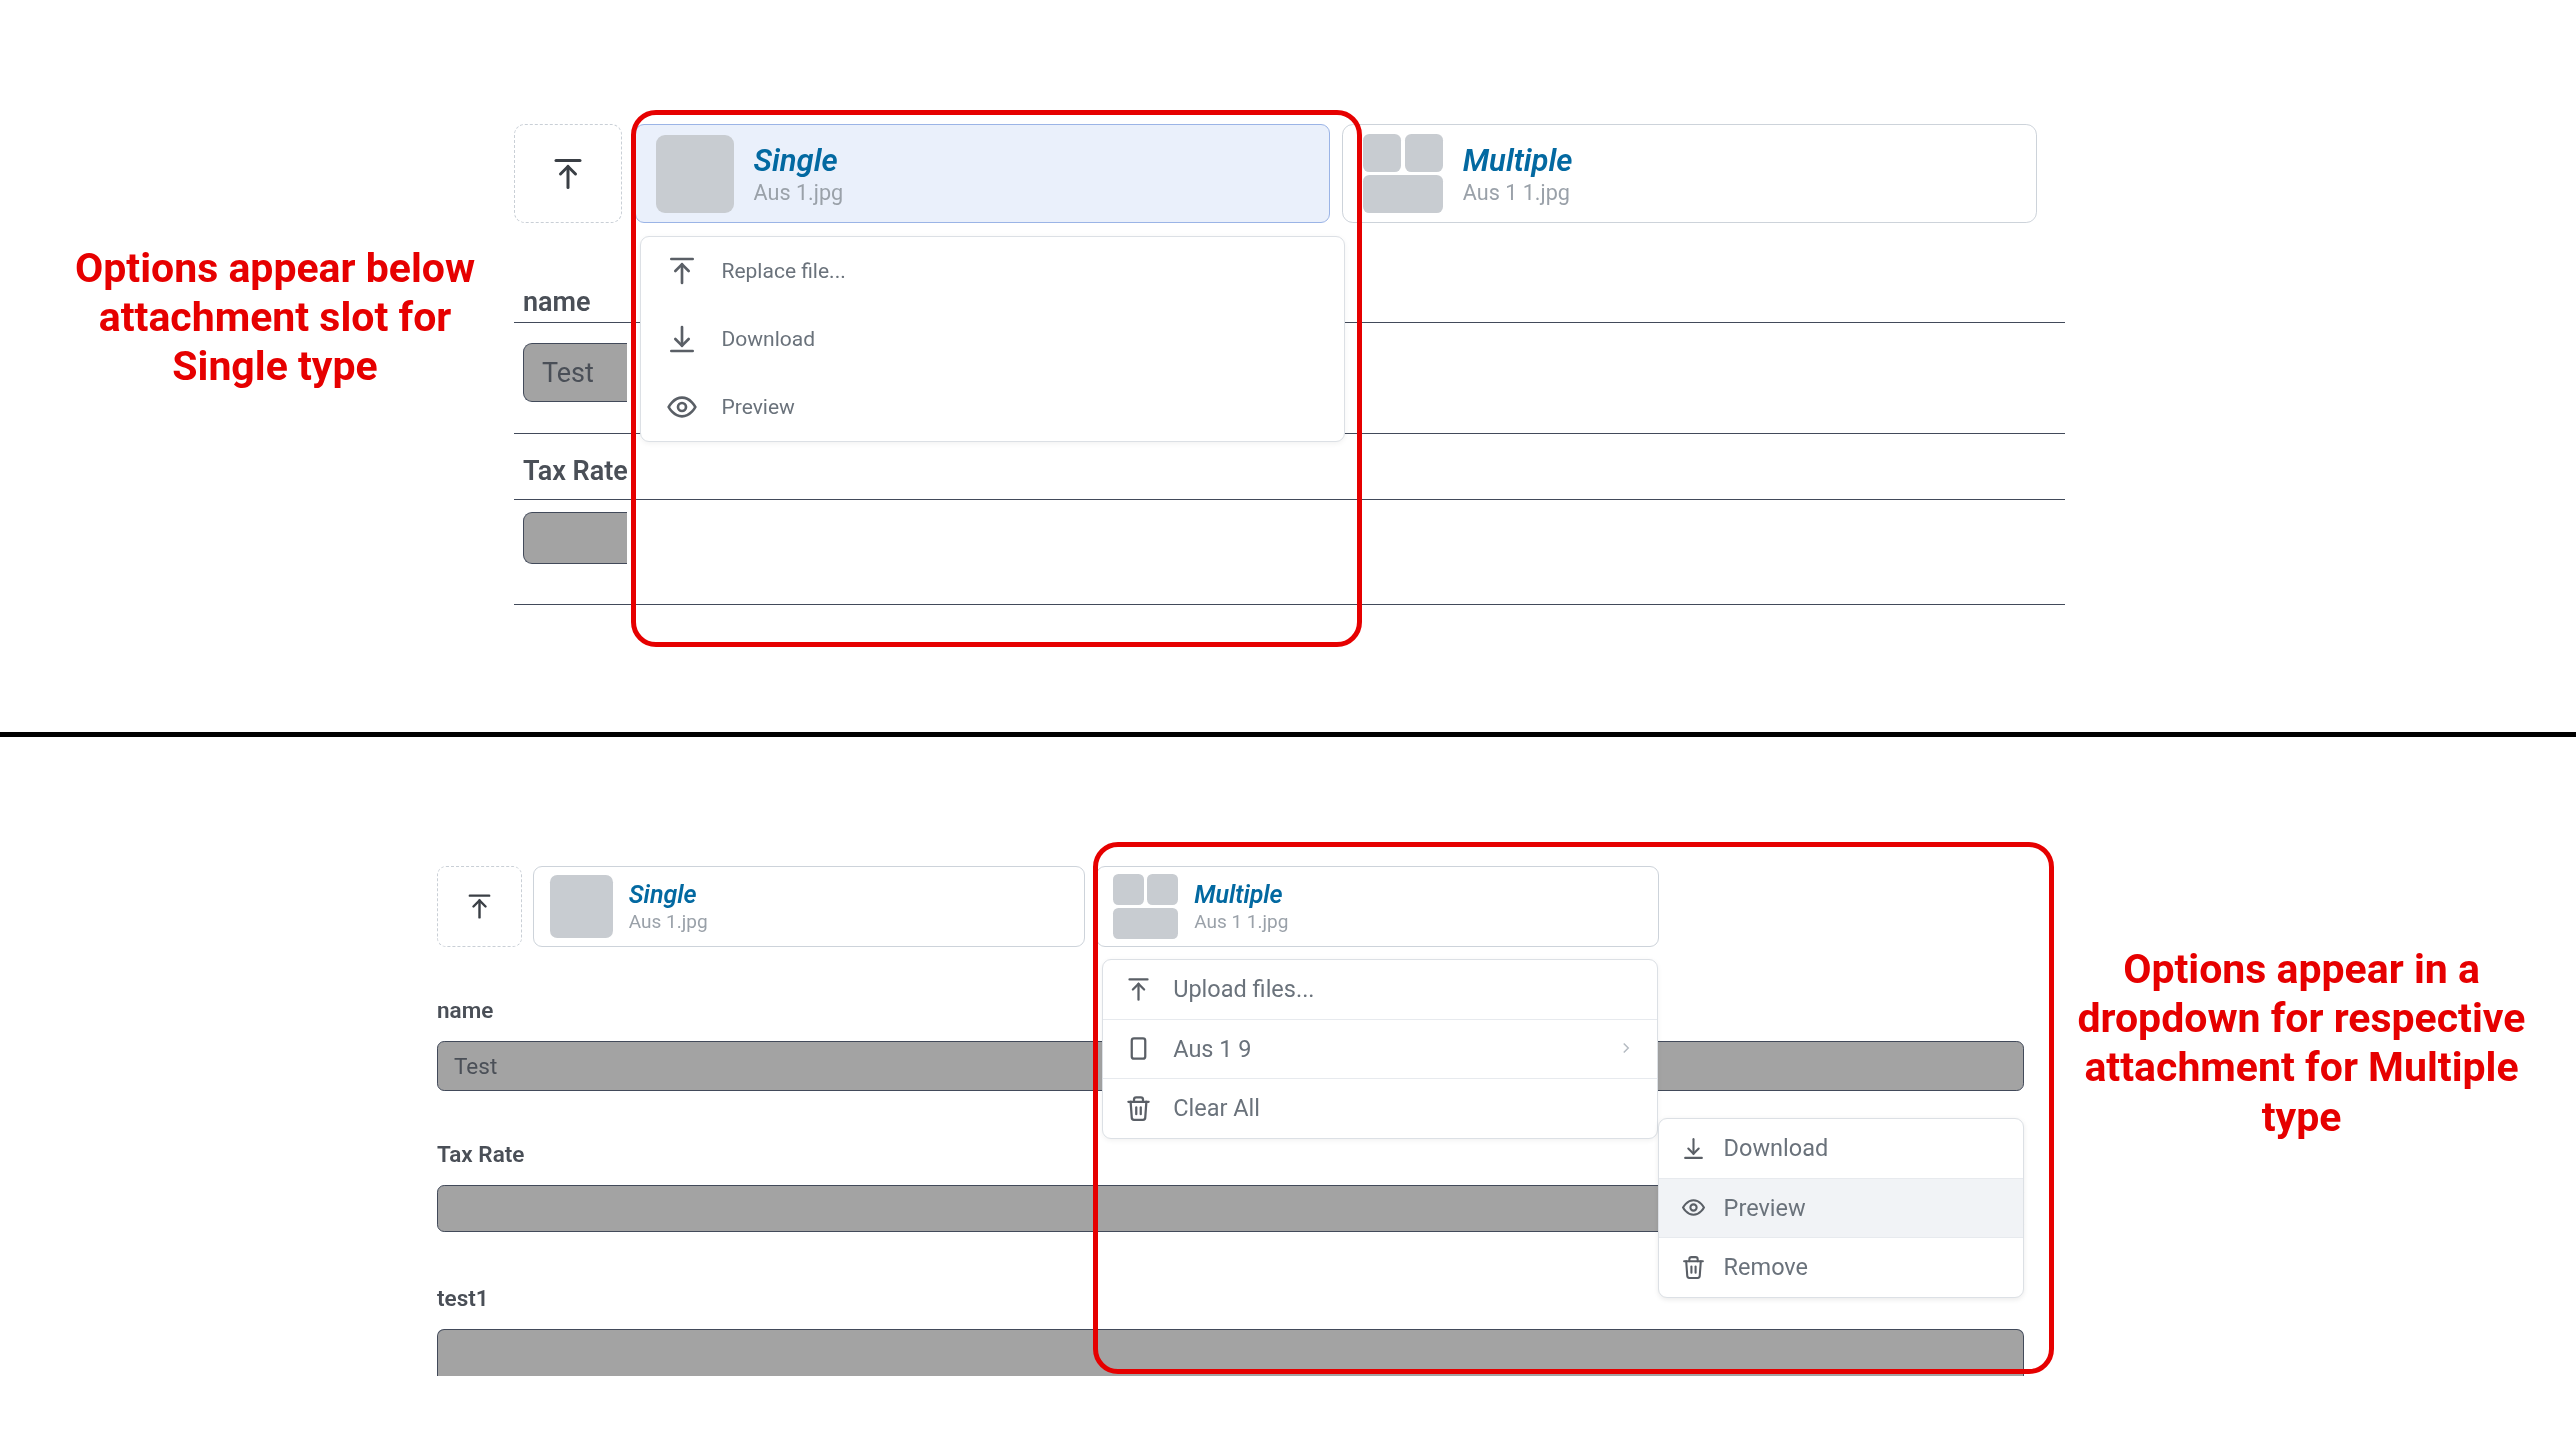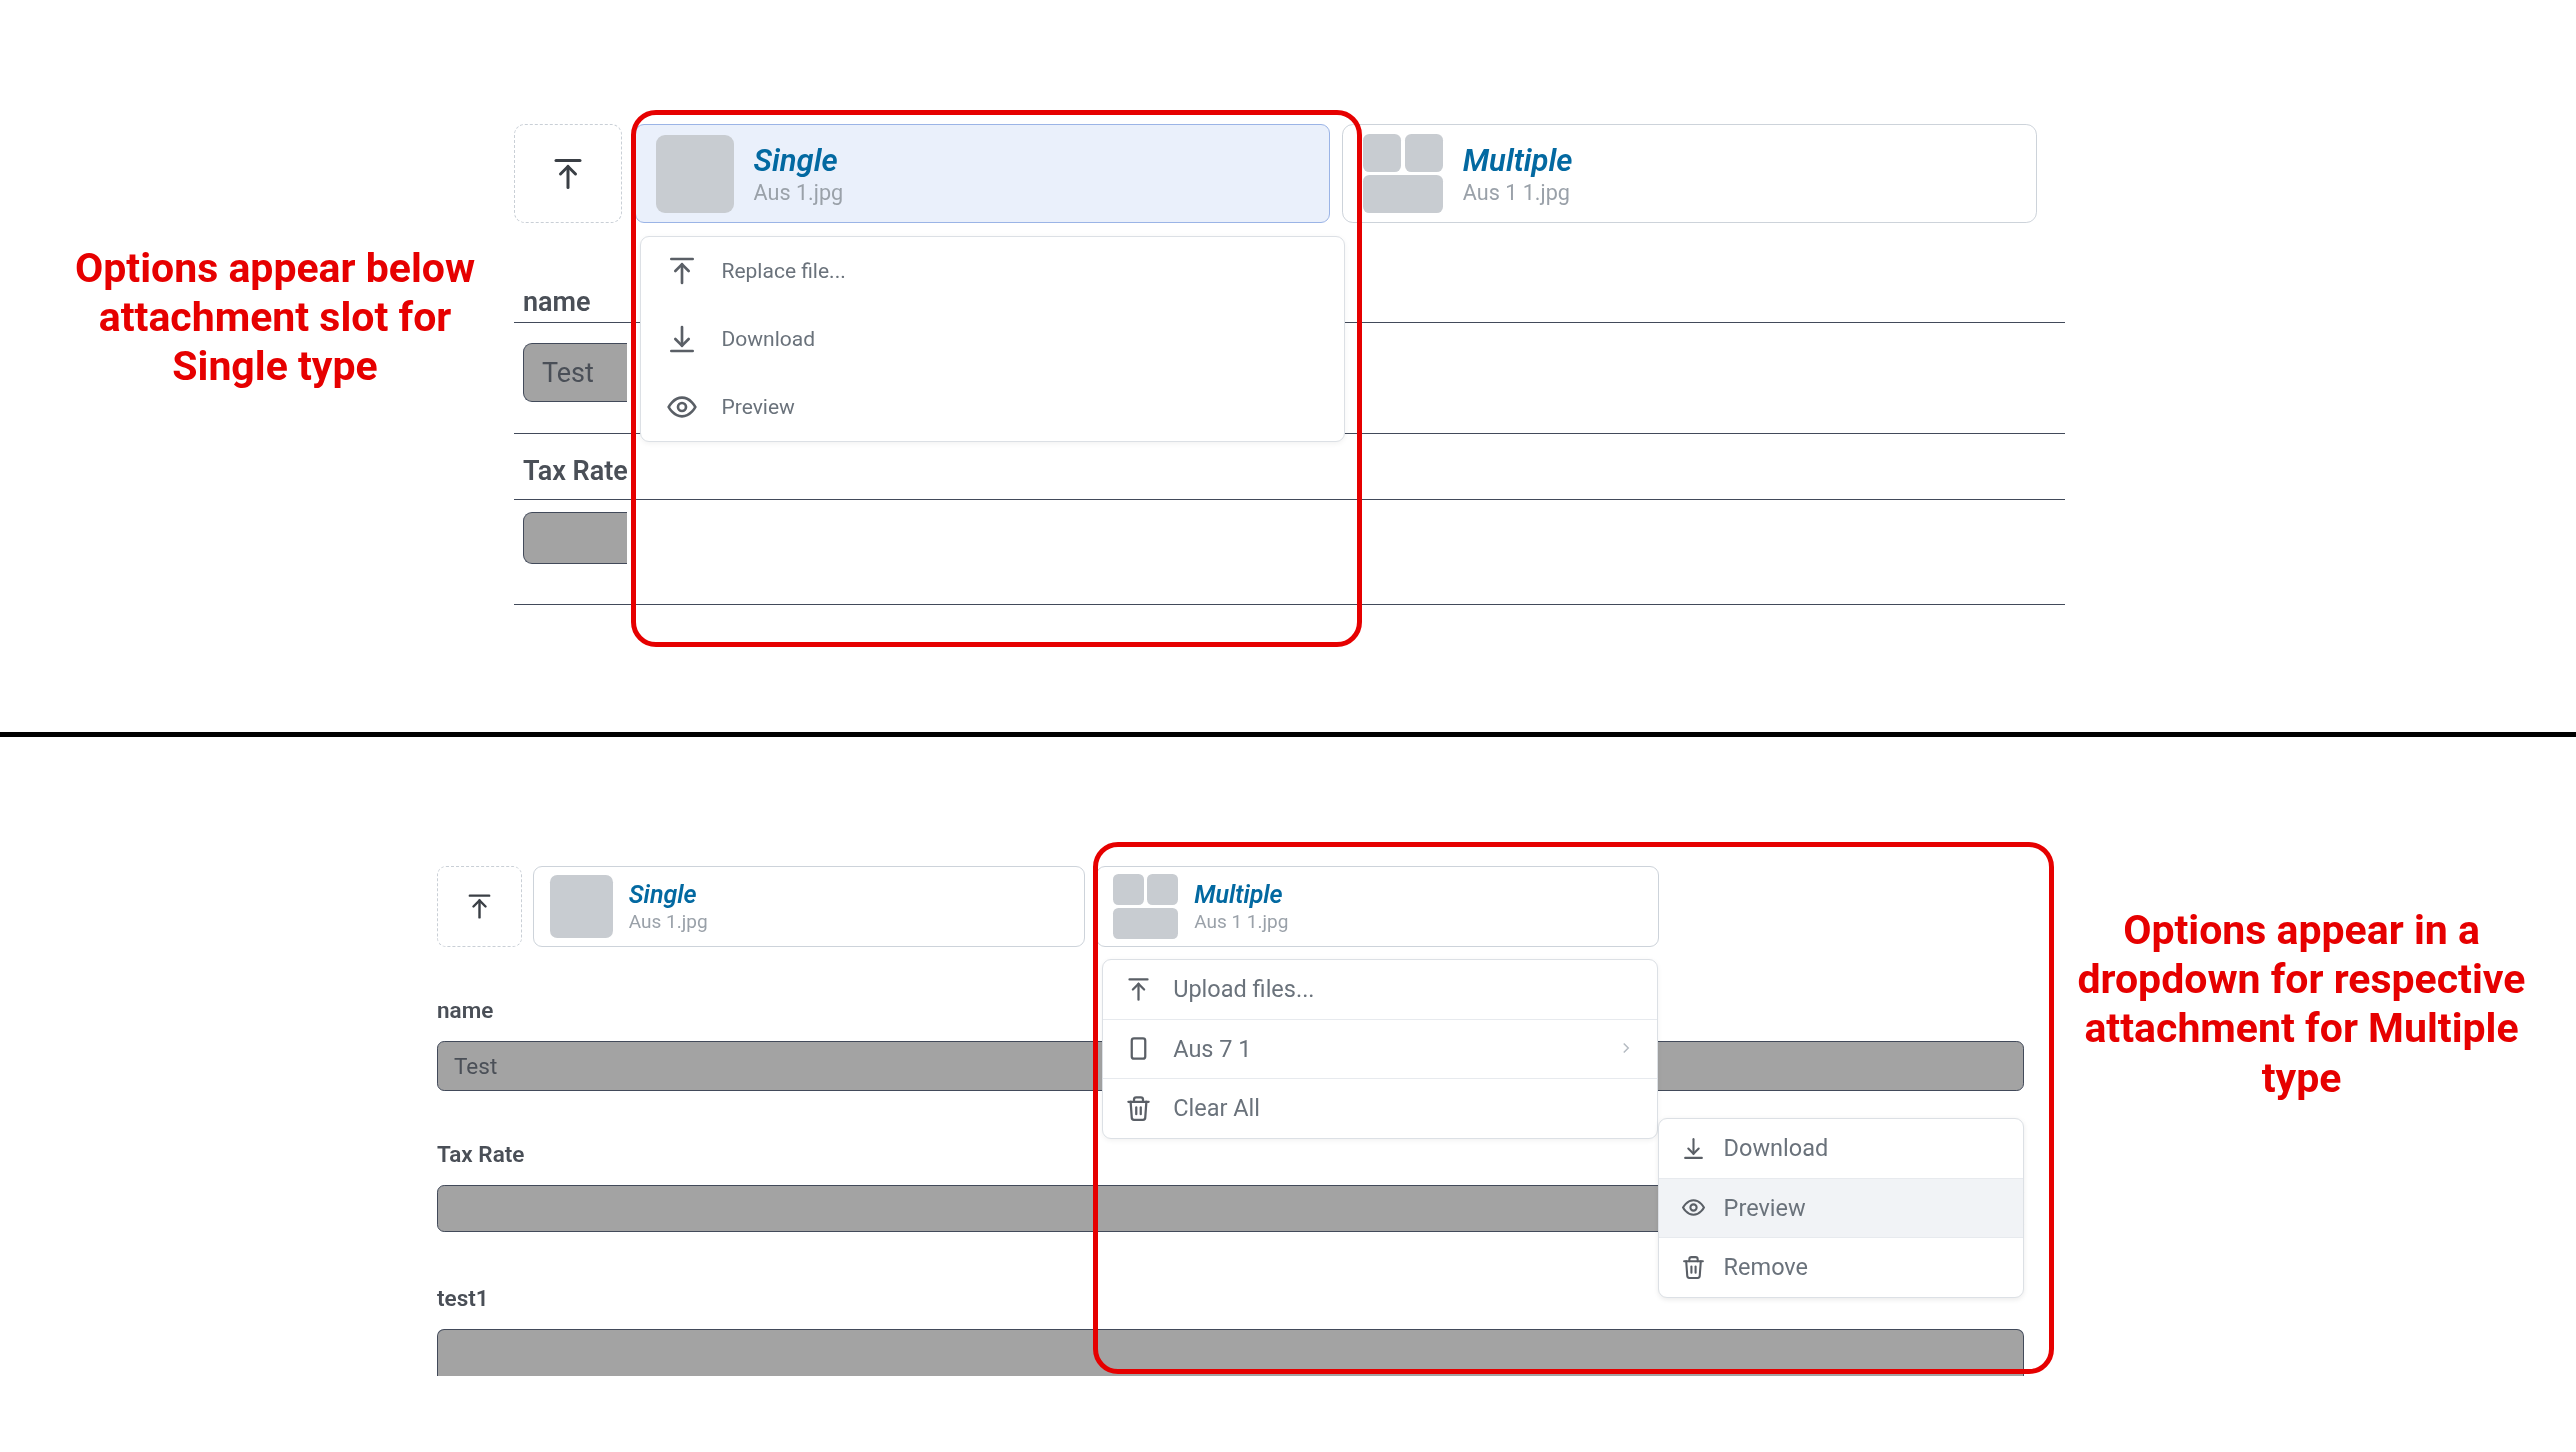--- a/index.html
+++ b/index.html
@@ -160,21 +160,21 @@
 </div>
 <div class="panel" style="left:523px; top:455px;">
   <div class="field-label">Tax Rate</div>
 </div>
 <div class="panel" style="left:523px; top:512px; width:104px;">
   <div class="input" style="border-right:none; border-top-right-radius:0; border-bottom-right-radius:0; height:52px;"></div>
 </div>
 
 <div class="divider" style="top:732px;"></div>
 
-<div class="annotation-red" style="left:2058px; top:906px; width:487px;">Options appear in a dropdown for respective attachment for Multiple type</div>
+<div class="annotation-red" style="left:2058px; top:945px; width:487px;">Options appear in a dropdown for respective attachment for Multiple type</div>
 
 <div class="panel" style="left:437px; top:866px;">
   <div class="attach-row" style="gap:10.8px;">
     <div class="upload-btn small">
       <span class="icon" style="width:29px;height:29px;">
           <svg viewBox="0 0 24 24" fill="none" stroke="currentColor" stroke-width="2" stroke-linecap="round">
             <line x1="4" y1="3" x2="20" y2="3"></line>
             <line x1="12" y1="21" x2="12" y2="7"></line>
             <polyline points="7 12 12 7 17 12"></polyline>
           </svg>
@@ -230,21 +230,21 @@
         </svg>
       </span>
     <span>Upload files...</span>
   </div>
   <div class="dd-item sm">
     <span class="icon">
         <svg viewBox="0 0 24 24" fill="none" stroke="currentColor" stroke-width="2">
           <rect x="6" y="3" width="12" height="18" rx="2"></rect>
         </svg>
       </span>
-    <span>Aus 7 1</span>
+    <span>Aus 1 9</span>
     <span class="chev"><svg width="18" height="18" viewBox="0 0 24 24" fill="none" stroke="currentColor" stroke-width="2">
           <polyline points="9 6 15 12 9 18"></polyline>
         </svg></span>
   </div>
   <div class="dd-item sm">
     <span class="icon">
         <svg viewBox="0 0 24 24" fill="none" stroke="currentColor" stroke-width="2" stroke-linecap="round">
           <polyline points="3 6 5 6 21 6"></polyline>
           <path d="M8 6V4a2 2 0 0 1 2-2h4a2 2 0 0 1 2 2v2"></path>
           <path d="M19 6l-1 14a2 2 0 0 1-2 2H8a2 2 0 0 1-2-2L5 6"></path>

